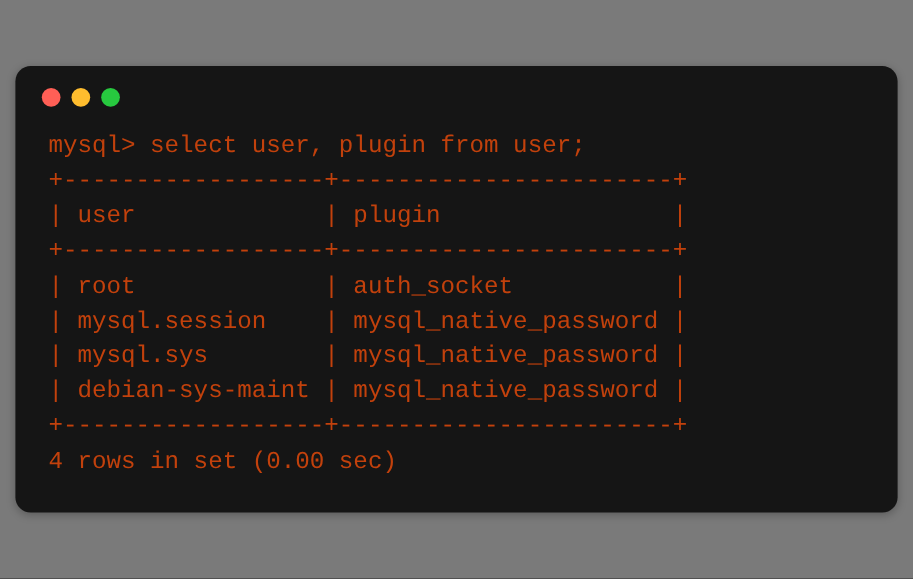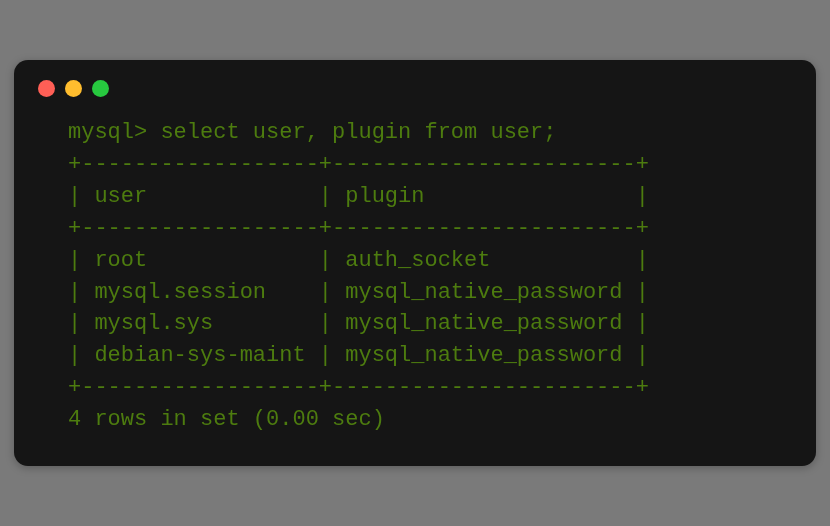--- a/index.html
+++ b/index.html
@@ -21,27 +21,26 @@
     }
     .titlebar{
       display:flex; gap:10px;
       padding:20px 24px 10px 24px;
     }
     .dot{width:17px;height:17px;border-radius:50%;}
     .dot.red{background:#ff5f56;}
     .dot.yellow{background:#ffbd2e;}
     .dot.green{background:#27c93f;}
     pre.out{
-      color:#4d7c0f;
+      color:#c2410c;
       font-size:22px;
       line-height:1.45;
       padding:10px 30px 10px 30px;
       white-space:pre;
       font-family:inherit;
-      margin-left:24px;
     }
   </style>
 </head>
 <body>
 
 <div class="terminal">
   <div class="titlebar">
     <span class="dot red"></span>
     <span class="dot yellow"></span>
     <span class="dot green"></span>

